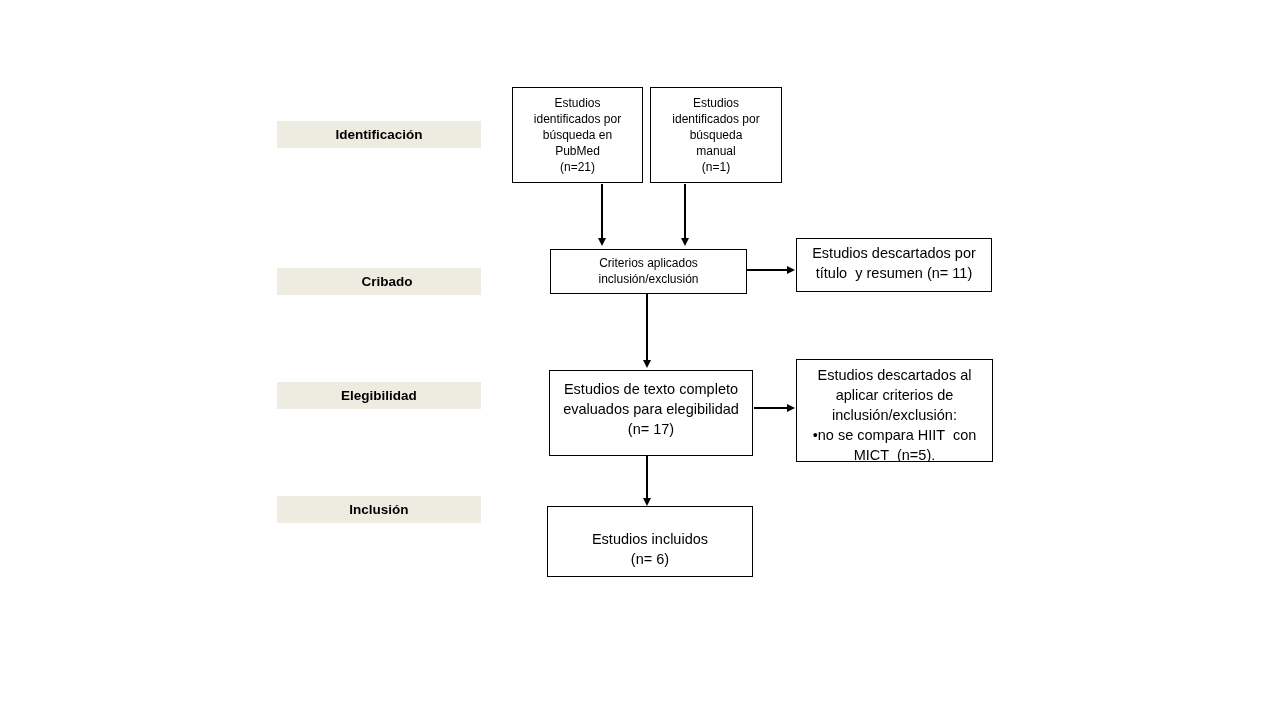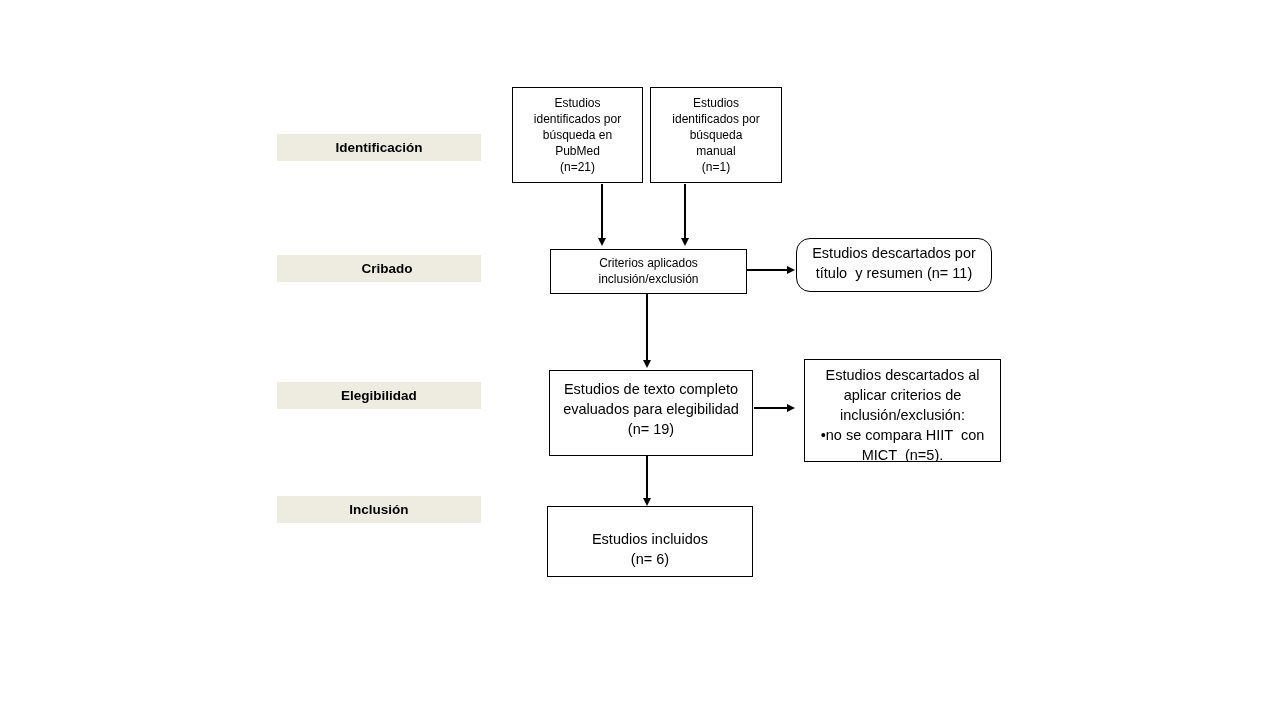--- a/index.html
+++ b/index.html
@@ -10,38 +10,38 @@
   }
   *{margin:0;padding:0;box-sizing:border-box;}
   html,body{width:1280px;height:720px;background:var(--bg);overflow:hidden;
     font-family:"Liberation Sans","DejaVu Sans",sans-serif;color:var(--text);}
   .canvas{position:relative;width:1280px;height:720px;background:var(--bg);}
 
   
   .stage{position:absolute;left:277px;width:204px;height:27px;background:var(--stage-bg);
     display:flex;align-items:center;justify-content:center;
     font-weight:bold;font-size:13.5px;}
-  #stage-identificacion{top:134px;}
-  #stage-cribado{top:255px;padding-left:16px;}
+  #stage-identificacion{top:121px;}
+  #stage-cribado{top:268px;padding-left:16px;}
   #stage-elegibilidad{top:382px;}
   #stage-inclusion{top:496px;}
 
   
   .box{position:absolute;background:var(--bg);border:1.6px solid var(--box-border);
     text-align:center;white-space:pre-wrap;overflow:hidden;
     font-size:12px;line-height:16px;padding-top:7px;}
   #box-pubmed{left:512px;top:87px;width:131px;height:96px;}
   #box-manual{left:650px;top:87px;width:132px;height:96px;}
   #box-criterios{left:550px;top:249px;width:197px;height:45px;padding-top:5px;}
   #box-descartados-titulo{left:796px;top:238px;width:196px;height:54px;
-    font-size:14.5px;line-height:20px;padding-top:4px;border-radius:14px;}
+    font-size:14.5px;line-height:20px;padding-top:4px;}
   #box-texto-completo{left:549px;top:370px;width:204px;height:86px;
     font-size:14.5px;line-height:20px;padding-top:8px;}
   #box-descartados-criterios{left:796px;top:359px;width:197px;height:103px;
-    font-size:14.5px;line-height:20px;padding-top:5px;margin-left:8px;}
+    font-size:14.5px;line-height:20px;padding-top:5px;}
   #box-incluidos{left:547px;top:506px;width:206px;height:71px;
     font-size:14.5px;line-height:20px;padding-top:22px;}
 
   
   .arrow-v{position:absolute;width:1.5px;background:var(--box-border);}
   .arrow-v .head{position:absolute;bottom:-8px;left:50%;transform:translateX(-50%);
     width:0;height:0;border-left:4.5px solid transparent;border-right:4.5px solid transparent;
     border-top:8px solid var(--box-border);}
   .arrow-h{position:absolute;height:1.5px;background:var(--box-border);}
   .arrow-h .head{position:absolute;right:-8px;top:50%;transform:translateY(-50%);
@@ -73,21 +73,21 @@
 identificados por
 búsqueda
 manual
 (n=1)</div>
   <div class="box" id="box-criterios">Criterios aplicados
 inclusión/exclusión</div>
   <div class="box" id="box-descartados-titulo">Estudios descartados por
 título  y resumen (n= 11)</div>
   <div class="box" id="box-texto-completo">Estudios de texto completo
 evaluados para elegibilidad
-(n= 19)</div>
+(n= 17)</div>
   <div class="box" id="box-descartados-criterios">Estudios descartados al
 aplicar criterios de
 inclusión/exclusión:
 •no se compara HIIT  con
 MICT  (n=5).</div>
   <div class="box" id="box-incluidos">Estudios incluidos
 (n= 6)</div>
 
   <div class="arrow-v" id="arrow-pubmed-down">
       <span class="head"></span>

